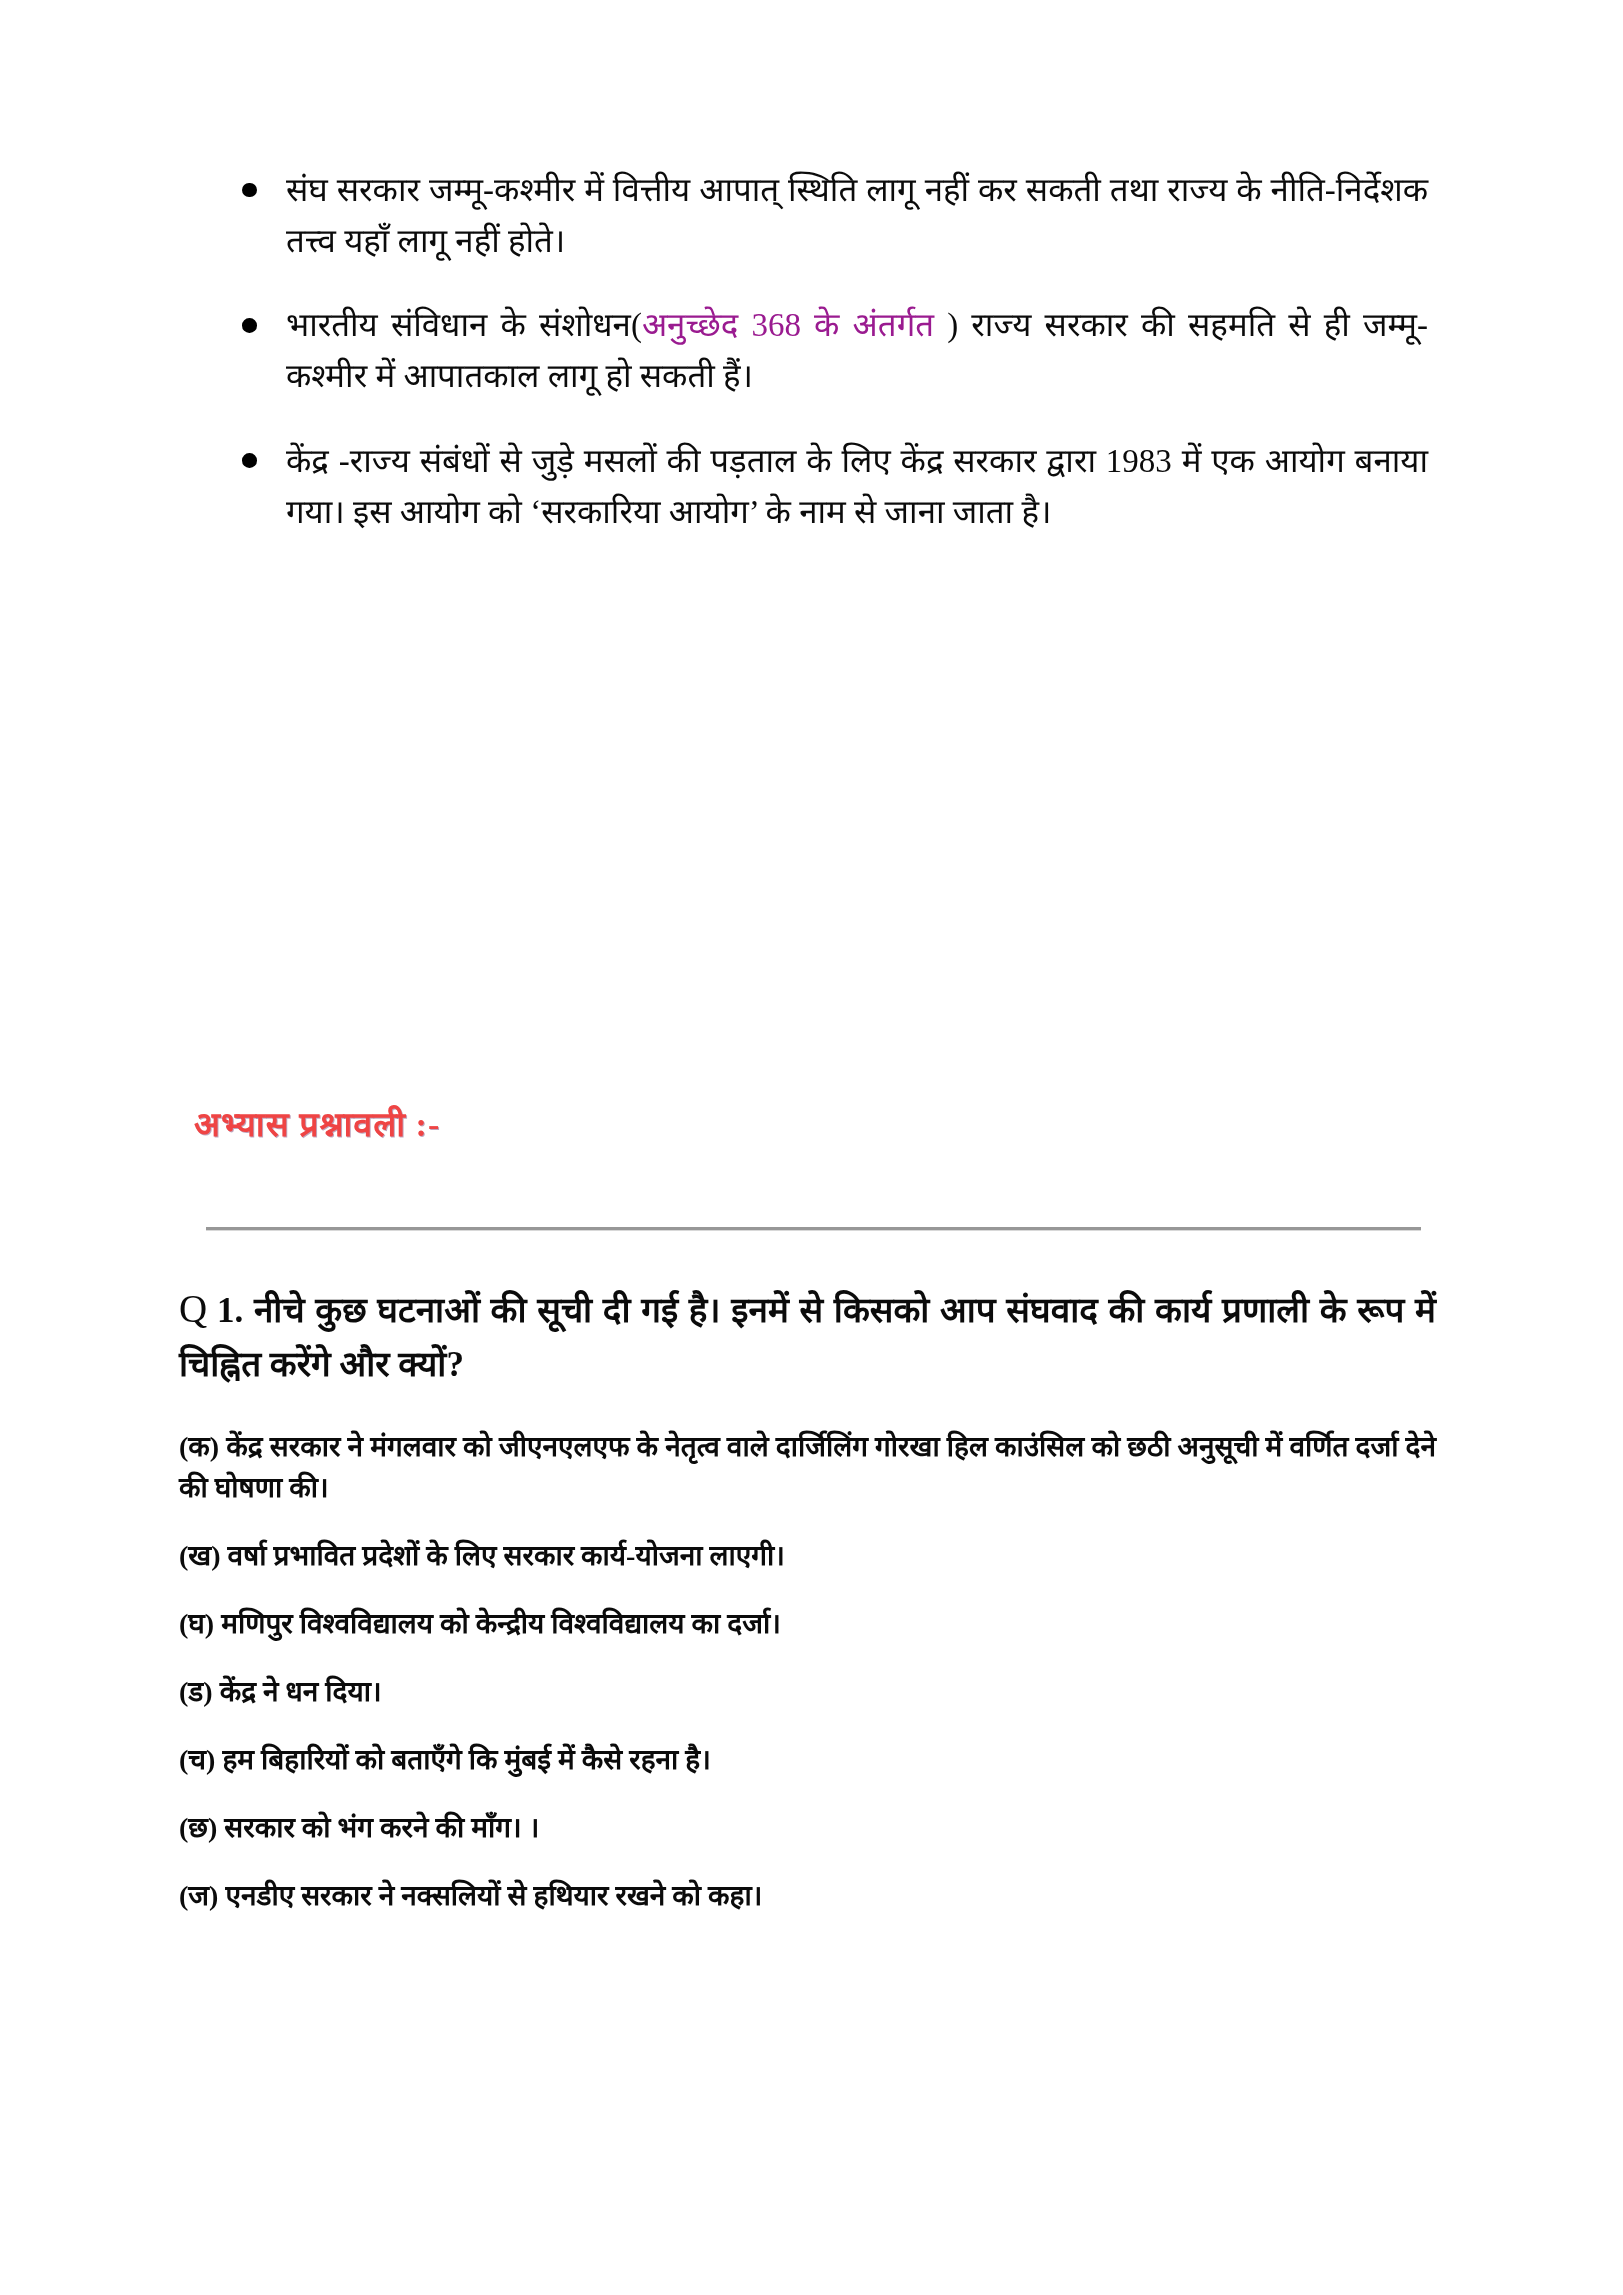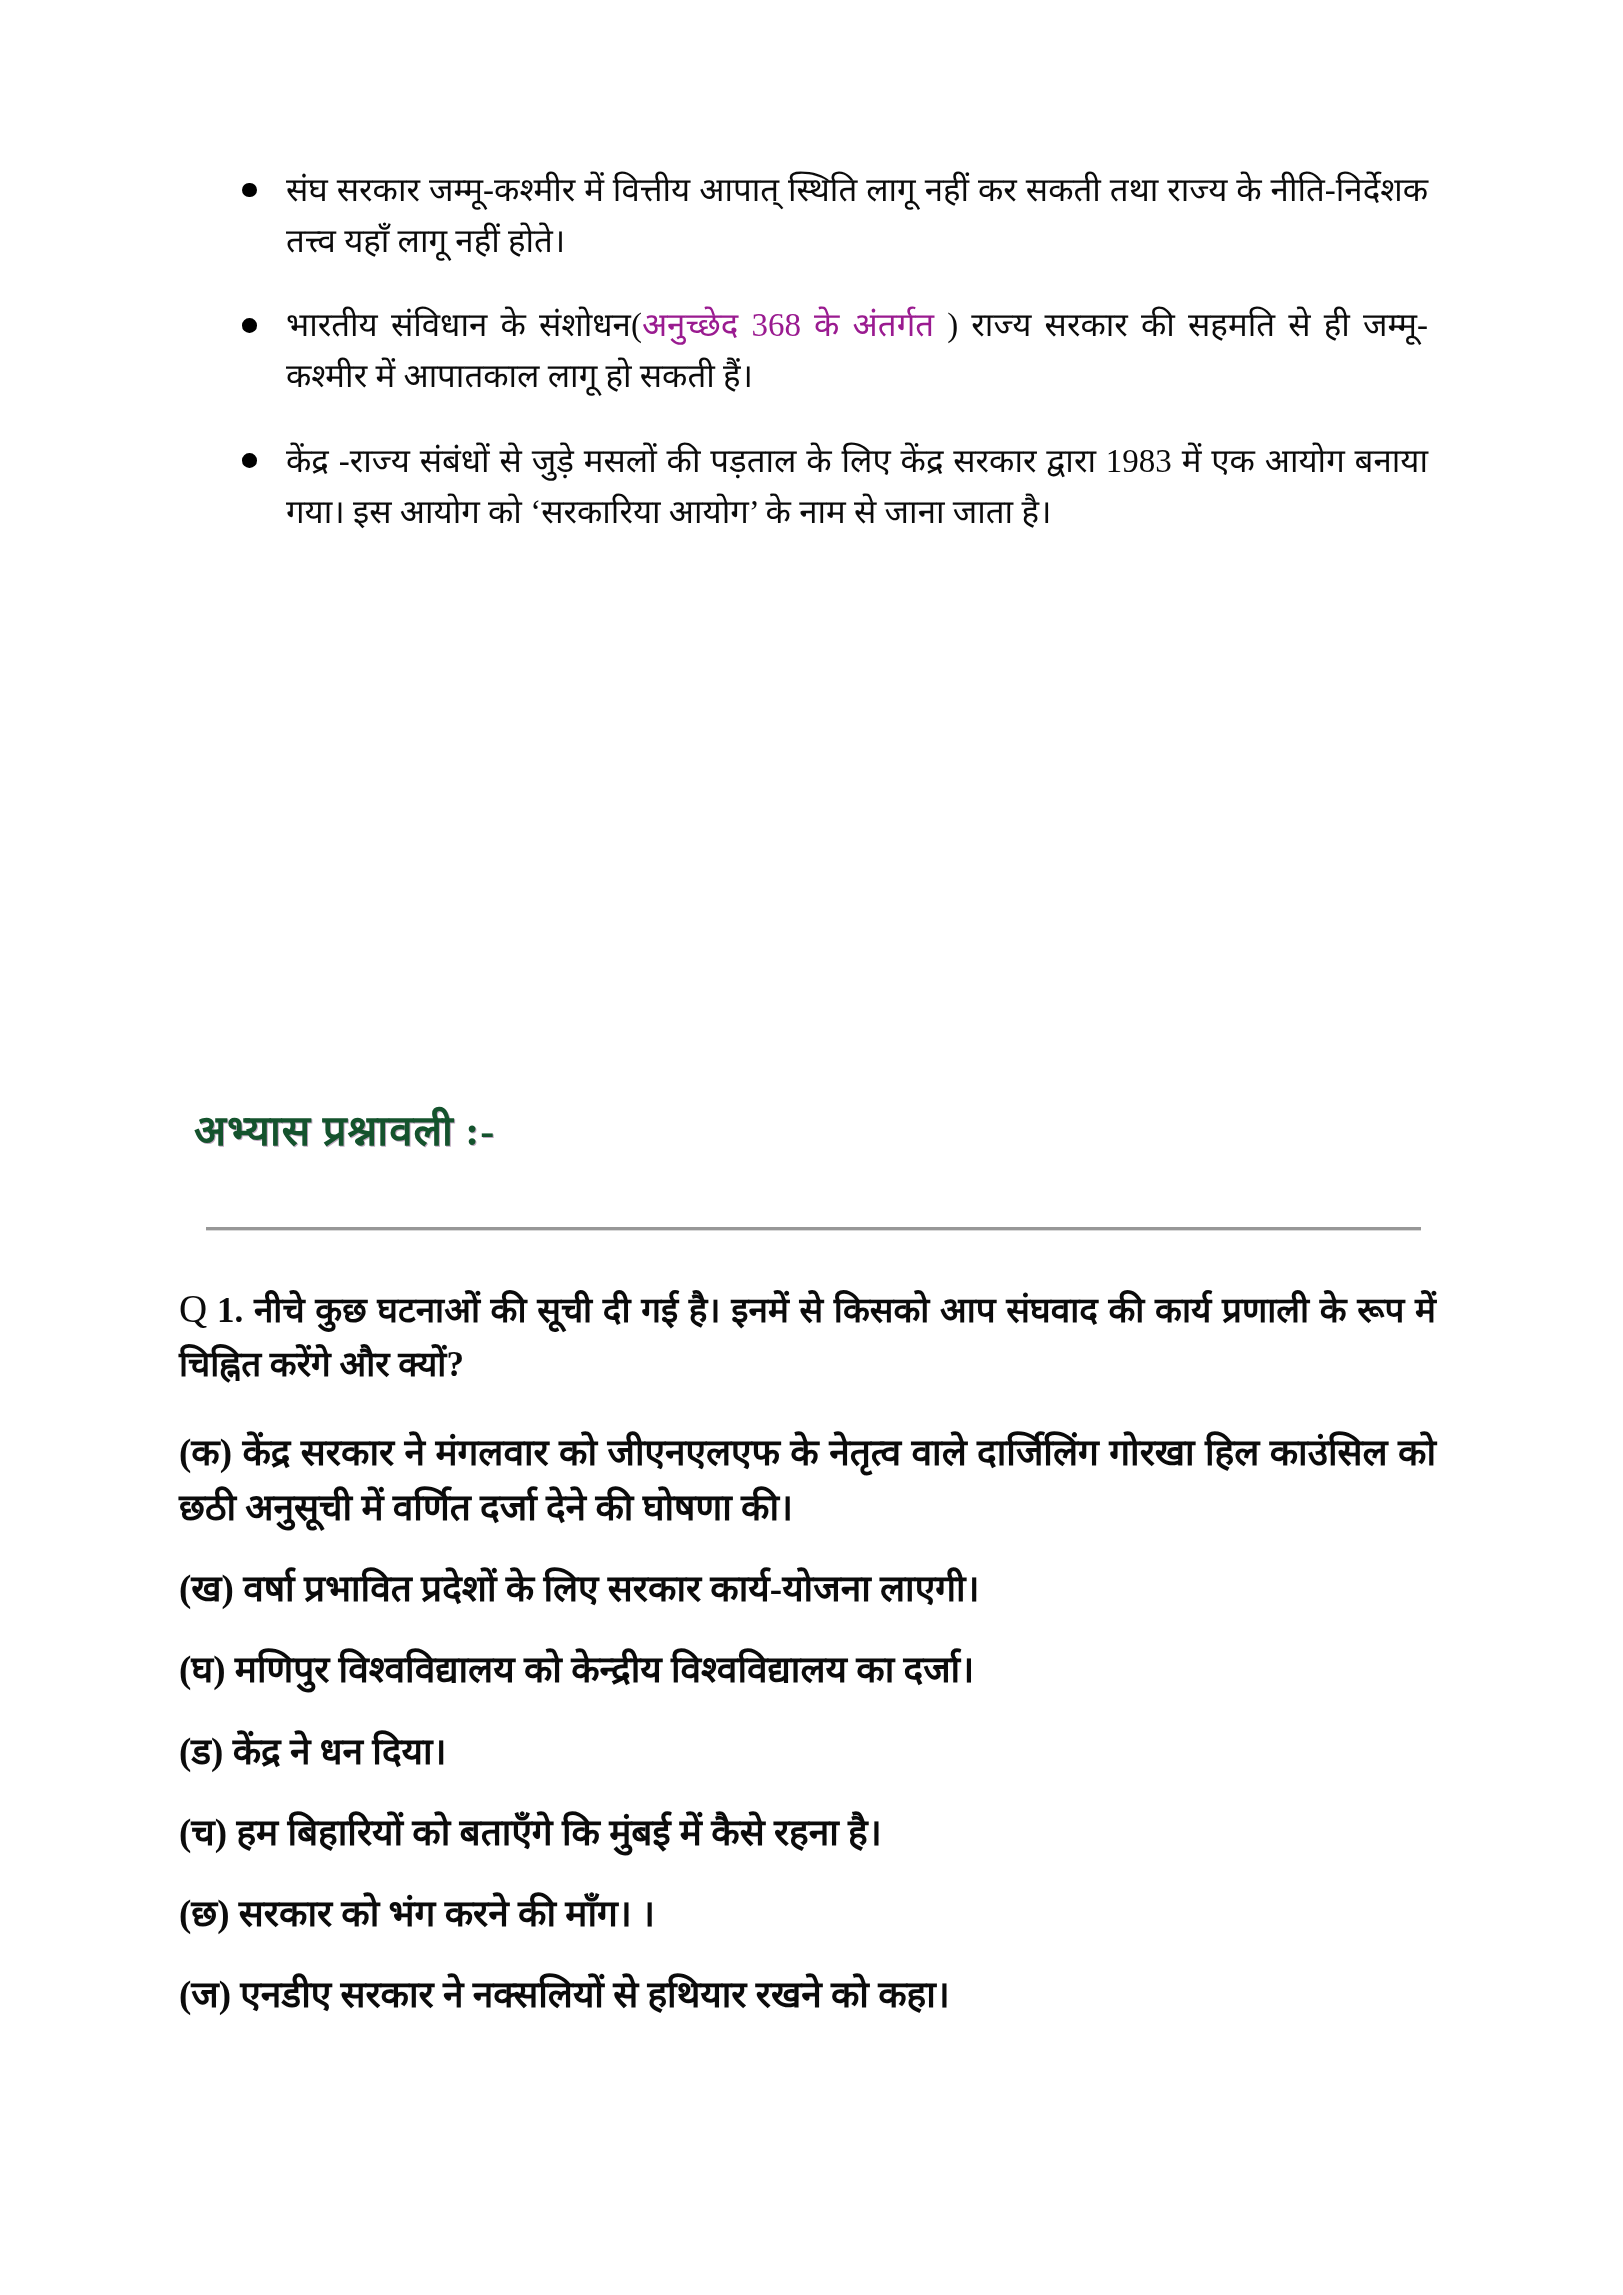--- a/index.html
+++ b/index.html
@@ -48,23 +48,23 @@
   .hl {
     color: #9a1b90;
   }
 
   
   .section-heading {
     position: absolute;
     top: 1100px;
     left: 194px;
     margin: 0;
-    font-size: 42px;
+    font-size: 34px;
     font-weight: 700;
-    color: #14532d;
+    color: #ef4444;
     text-shadow: 1px 1px 0 rgba(70, 0, 70, 0.35);
     letter-spacing: 1px;
   }
 
   
   .section-divider {
     position: absolute;
     top: 1227px;
     left: 206px;
     width: 1215px;
@@ -94,21 +94,21 @@
     font-size: 39px;
     margin-right: 9.8px;
   }
   .option-list {
     list-style: none;
     margin: 0;
     padding: 0;
   }
   .question-option {
     margin: 0 0 26.5px 0;
-    font-size: 37px;
+    font-size: 28px;
     font-weight: 700;
     line-height: 1.48;
     text-align: justify;
   }
 </style>
 </head>
 <body>
 
 <div class="page">
 

